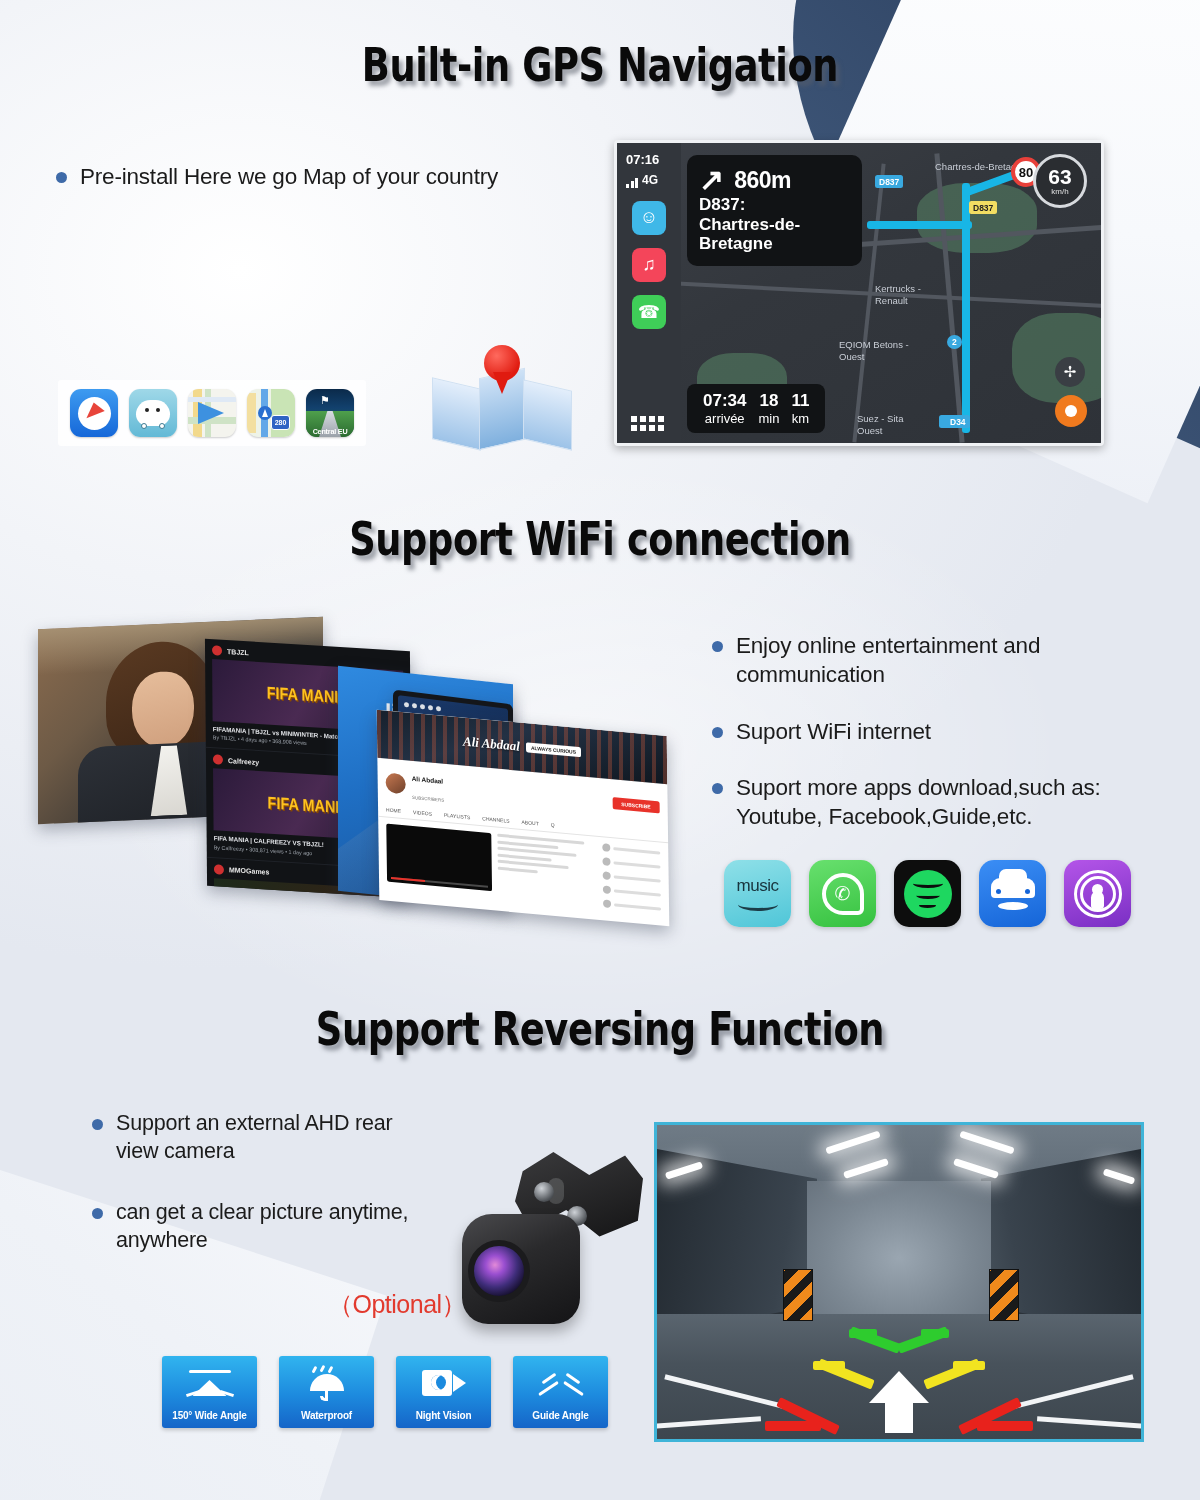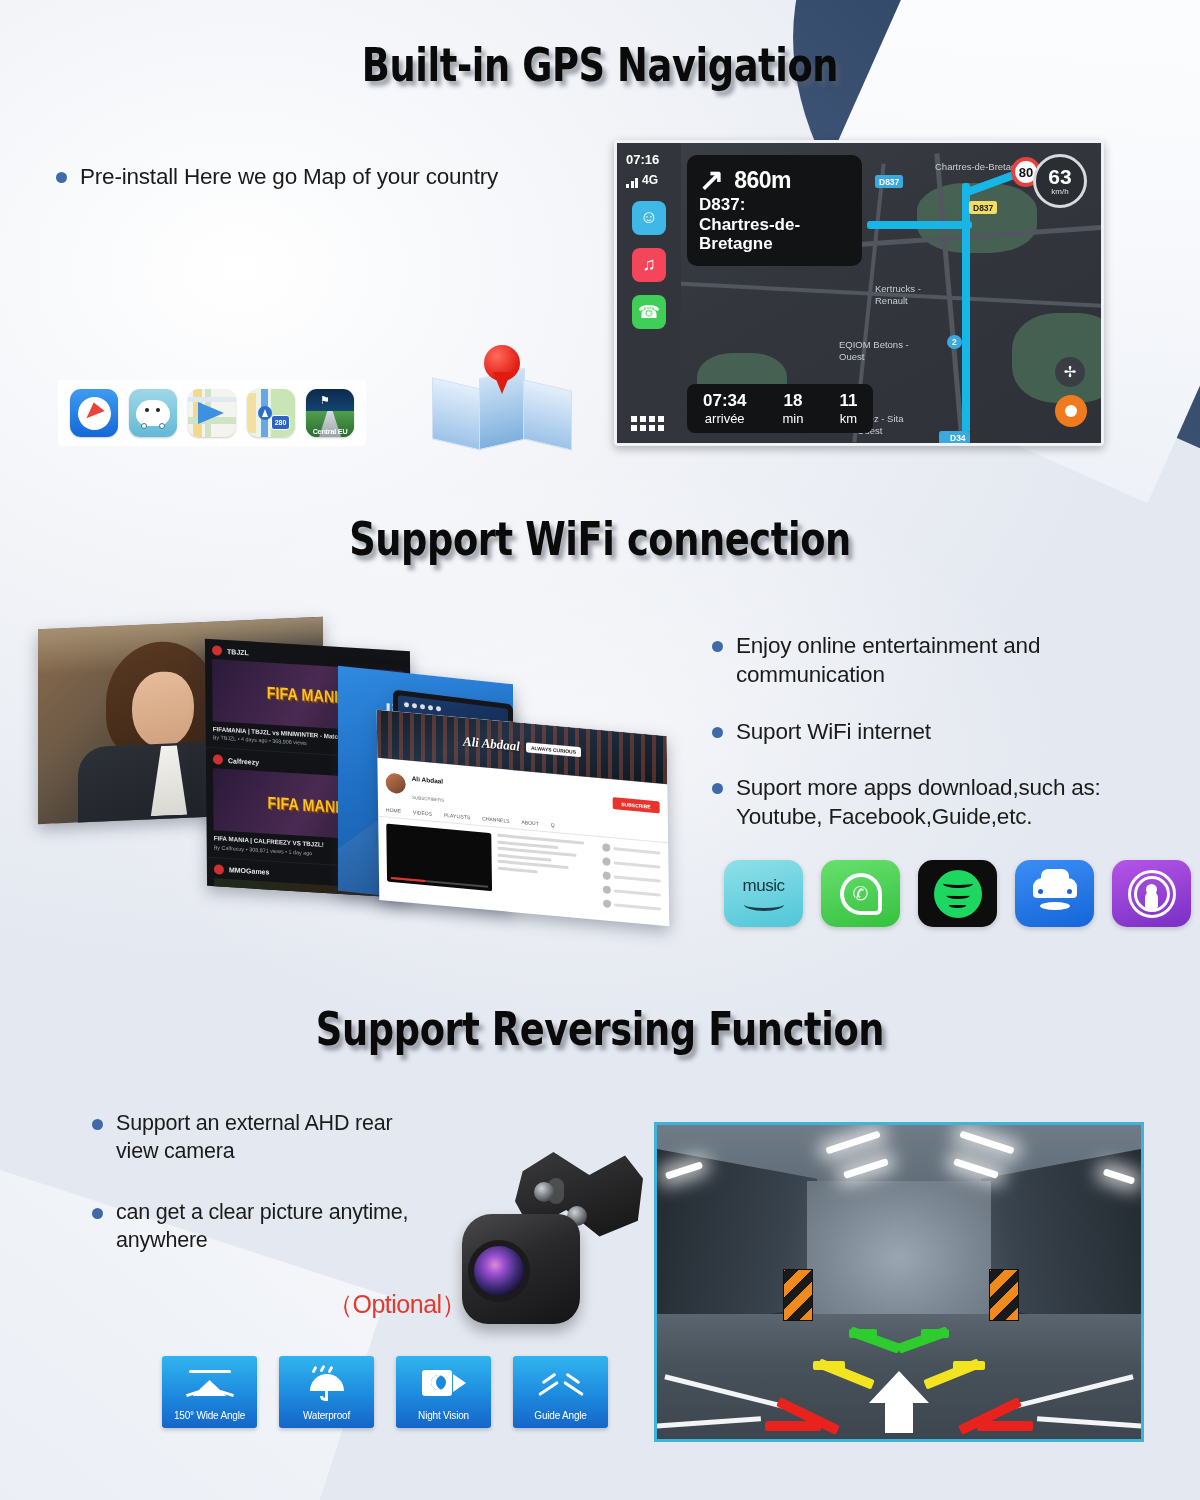--- a/index.html
+++ b/index.html
@@ -267,21 +267,21 @@
   }
   #cp-turn-row { display:flex; align-items:center; gap:10px; }
   #cp-arrow { font-size: 30px; line-height:1; font-weight:bold; }
   #cp-dist { font-size: 23px; font-weight: bold; letter-spacing:-.5px;}
   #cp-street { font-size: 17px; font-weight: bold; line-height:1.16; }
 
   #cp-bottombar {
     position:absolute; bottom:10px; left:70px;
     background:#111315; border-radius:8px;
     padding: 7px 16px;
-    display:flex; gap:36px; color:#fff; text-align:center;
+    display:flex; gap:12px; color:#fff; text-align:center;
   }
   #cp-bottombar .cell b { display:block; font-size:17px; }
   #cp-bottombar .cell span { display:block; font-size:13px; }
 
   #cp-speed {
     position:absolute; right:14px; top:11px;
     width: 54px; height:54px; border-radius:50%;
     background:#2a2d31; border:3px solid #d7dade;
     color:#fff; display:flex; flex-direction:column;
     align-items:center; justify-content:center;
@@ -447,21 +447,21 @@
   #yt-strip { display:flex; gap:3px; padding:4px 8px; }
   #yt-strip i { flex:1; height:34px; display:block; border-radius:1px;
     background: linear-gradient(150deg,#8a8a8a,#4d4d4d); }
 
   
   #wifi-apps {
     position: absolute; top: 860px; left: 724px;
     display: flex; gap: 18px;
   }
   .wapp {
-    width: 79px; height: 67px; border-radius: 15px;
+    width: 67px; height: 67px; border-radius: 15px;
     display:flex;align-items:center;justify-content:center;
     position:relative; overflow:hidden;
     box-shadow: 0 2px 5px rgba(0,0,0,.18);
   }
   .wapp.amazon { background: linear-gradient(165deg,#8fe0e8,#4fc6d8); flex-direction:column; }
   .wapp.amazon .txt { color:#18343d; font-size:17px; letter-spacing:-.5px; margin-bottom:2px; }
   .wapp.amazon .smile {
     width: 40px; height: 13px;
     border-bottom: 3.5px solid #1c3c47;
     border-radius: 0 0 50% 50%;
@@ -614,21 +614,21 @@
   }
   .badge {
     width: 95px; height: 72px;
     background: linear-gradient(180deg,#31b4ef 0%, #1d8ade 55%, #1565c8 100%);
     border-radius: 3px;
     display:flex; flex-direction:column; align-items:center; justify-content:flex-end;
     padding-bottom: 7px;
     box-shadow: 0 2px 4px rgba(0,0,0,.2);
   }
   .badge .bicon { flex:1; display:flex; align-items:center; justify-content:center; color:#fff; font-size:23px; }
-  .badge .blabel { color:#fff; font-size:10px; font-weight:normal; letter-spacing:-.2px; }
+  .badge .blabel { color:#fff; font-size:10px; font-weight:bold; letter-spacing:-.2px; }
 
   .wide-icon { position:relative; width:46px;height:26px; }
   .wide-icon .topline { position:absolute;top:0;left:2px;right:2px;height:3px;background:#fff;border-radius:2px;}
   .wide-icon .fan {
     position:absolute; bottom:0; left:6px; width:34px; height:16px; background:#fff;
     clip-path: polygon(50% 0, 100% 100%, 0 100%);
     border-radius: 6px 6px 0 0;
   }
   .wide-icon .l1, .wide-icon .l2 { position:absolute; bottom:2px; width:14px;height:2.5px;background:#fff; }
   .wide-icon .l1 { left:-1px; transform: rotate(-18deg); }
@@ -729,21 +729,21 @@
       <div class="cp-road" style="left:330px;top:10px;width:5px;height:290px;transform:rotate(-5deg);"></div>
       <div class="cp-route" style="left:345px;top:40px;width:8px;height:250px;"></div>
       <div class="cp-route" style="left:250px;top:78px;width:105px;height:8px;"></div>
       <div class="cp-route" style="left:345px;top:36px;width:60px;height:8px;transform:rotate(-20deg);"></div>
       <span class="cp-label" style="left:318px;top:18px;">Chartres-de-Bretagne</span>
       <span class="cp-label" style="left:258px;top:140px;width:64px;line-height:1.25;">Kertrucks - Renault</span>
       <span class="cp-label" style="left:222px;top:196px;width:70px;line-height:1.25;">EQIOM Betons - Ouest</span>
       <span class="cp-label" style="left:240px;top:270px;width:58px;line-height:1.25;">Suez - Sita Ouest</span>
       <span class="cp-shield blue" style="left:258px;top:32px;">D837</span>
       <span class="cp-shield" style="left:352px;top:58px;">D837</span>
-      <span class="cp-shield blue" style="left:322px;top:288px;padding-left:11px;">D34</span>
+      <span class="cp-shield blue" style="left:322px;top:272px;padding-left:11px;">D34</span>
       <span class="cp-shield blue" style="left:330px;top:192px;border-radius:50%;padding:2px 5px;">2</span>
     </div>
 
     <div id="cp-sidebar">
       <div id="cp-status">
         <div>07:16</div>
         <div style="display:flex;align-items:flex-end;margin-top:3px;">
           <span id="cp-bars">
             <i style="height:4px"></i>
               <i style="height:7px"></i>

